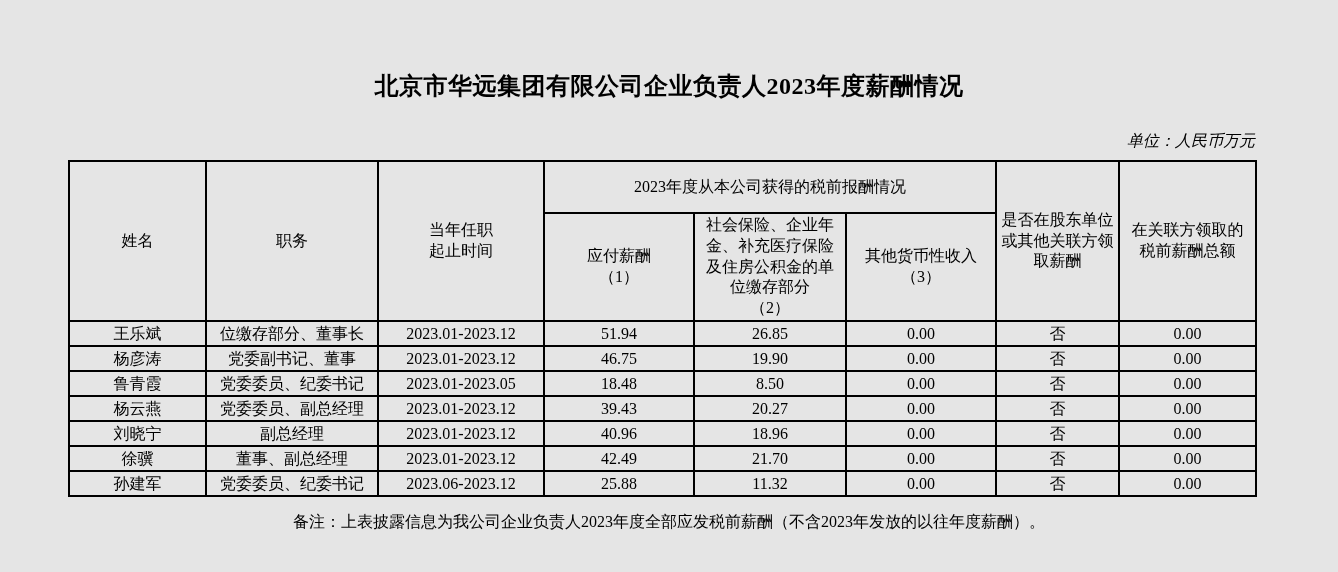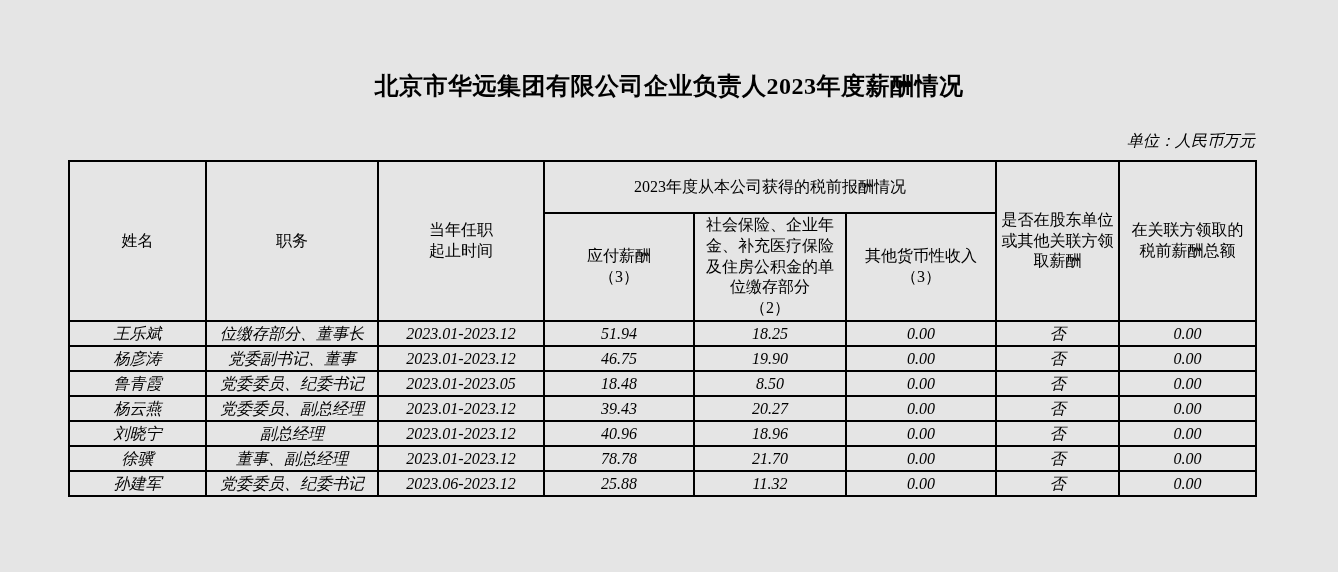--- a/index.html
+++ b/index.html
@@ -47,21 +47,21 @@
     font-weight: normal;
     font-size: 16px;
     line-height: 1.3;
     padding: 0 2px;
     white-space: pre-line;
     overflow: hidden;
   }
   .salary-table tr.group-row { height: 52px; }
   .salary-table tr.sub-row   { height: 108px; }
   .salary-table tr.data-row  { height: 25px; }
-  .salary-table tr.data-row td { line-height: 1.1; font-style: italic; }
+  .salary-table tr.data-row td { line-height: 1.1; }
   .footnote {
     position: absolute;
     top: 512px;
     left: 0;
     width: 100%;
     text-align: center;
     font-size: 16px;
   }
 </style>
 </head>
@@ -92,37 +92,37 @@
 起止时间</th>
         <th colspan="3">2023年度从本公司获得的税前报酬情况</th>
         <th rowspan="2">是否在股东单位
 或其他关联方领
 取薪酬</th>
         <th rowspan="2">在关联方领取的
 税前薪酬总额</th>
       </tr>
       <tr class="sub-row">
         <th>应付薪酬
-（3）</th>
+（1）</th>
         <th>社会保险、企业年
 金、补充医疗保险
 及住房公积金的单
 位缴存部分
 （2）</th>
         <th>其他货币性收入
 （3）</th>
       </tr>
     </thead>
     <tbody>
       <tr class="data-row">
         <td>王乐斌</td>
         <td>位缴存部分、董事长</td>
         <td>2023.01-2023.12</td>
         <td>51.94</td>
-        <td>18.25</td>
+        <td>26.85</td>
         <td>0.00</td>
         <td>否</td>
         <td>0.00</td>
       </tr>
       <tr class="data-row">
         <td>杨彦涛</td>
         <td>党委副书记、董事</td>
         <td>2023.01-2023.12</td>
         <td>46.75</td>
         <td>19.90</td>
@@ -157,33 +157,34 @@
         <td>40.96</td>
         <td>18.96</td>
         <td>0.00</td>
         <td>否</td>
         <td>0.00</td>
       </tr>
       <tr class="data-row">
         <td>徐骥</td>
         <td>董事、副总经理</td>
         <td>2023.01-2023.12</td>
-        <td>78.78</td>
+        <td>42.49</td>
         <td>21.70</td>
         <td>0.00</td>
         <td>否</td>
         <td>0.00</td>
       </tr>
       <tr class="data-row">
         <td>孙建军</td>
         <td>党委委员、纪委书记</td>
         <td>2023.06-2023.12</td>
         <td>25.88</td>
         <td>11.32</td>
         <td>0.00</td>
         <td>否</td>
         <td>0.00</td>
       </tr>
     </tbody>
   </table>
 
+  <div class="footnote">备注：上表披露信息为我公司企业负责人2023年度全部应发税前薪酬（不含2023年发放的以往年度薪酬）。</div>
 
 </div>
 
 </body></html>

